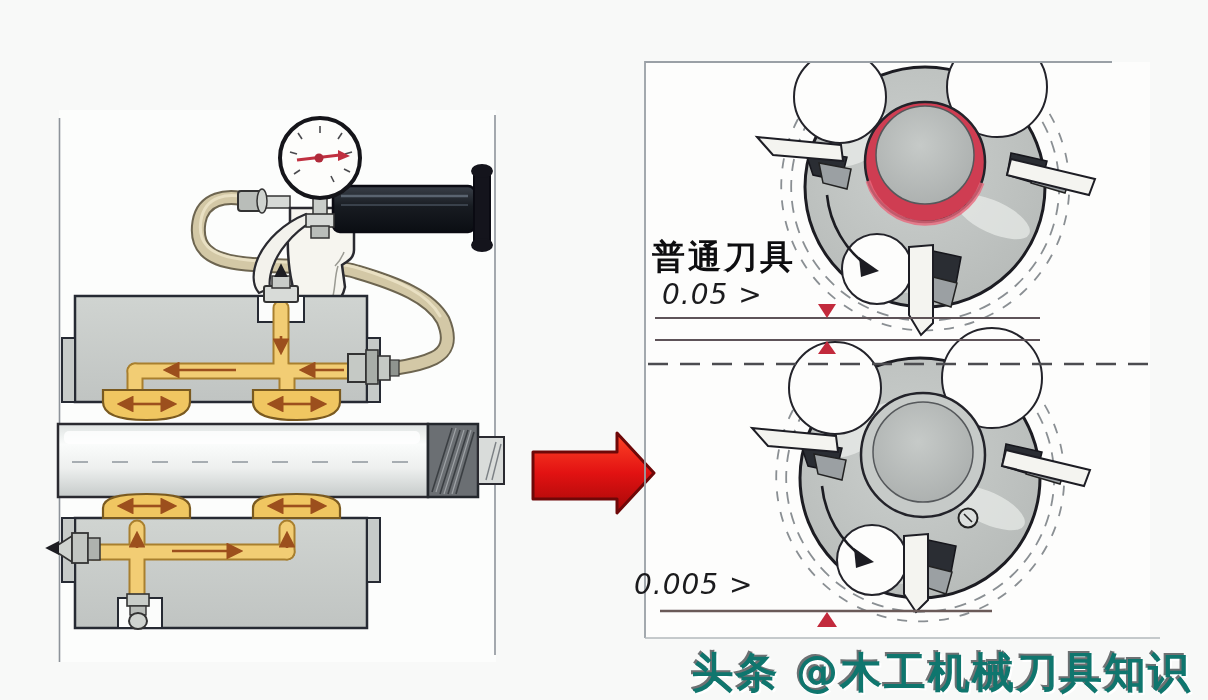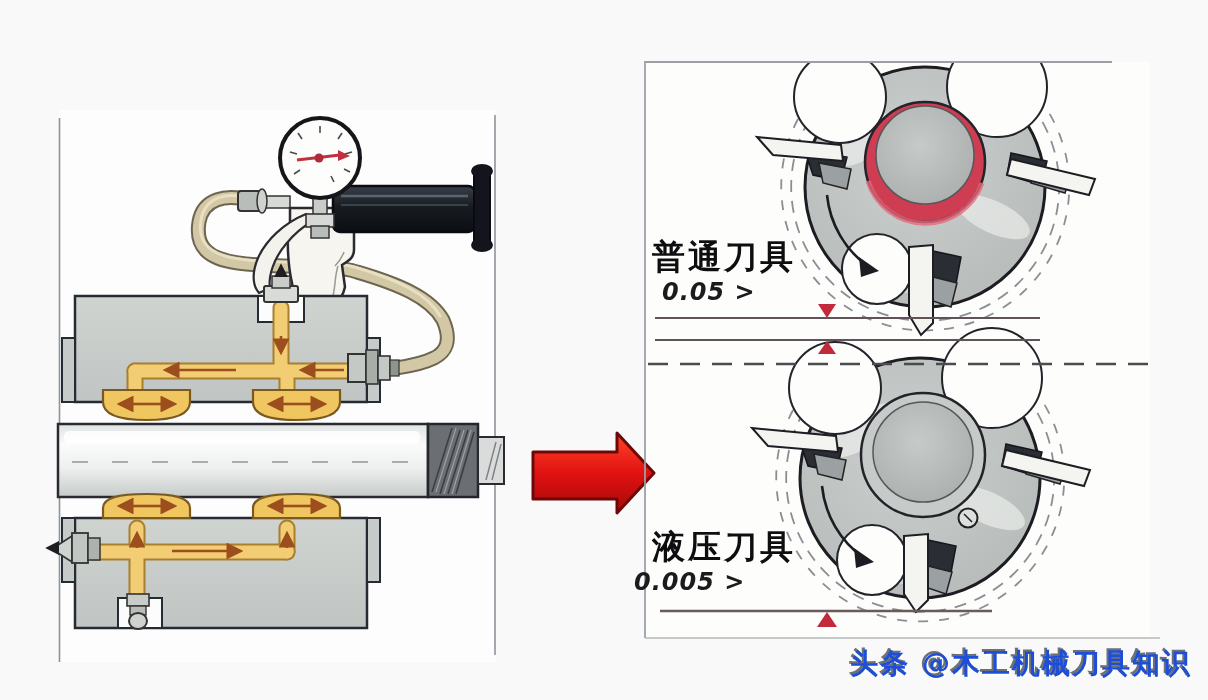--- a/index.html
+++ b/index.html
@@ -7,26 +7,26 @@
   .canvas{
     position:relative;width:1208px;height:700px;overflow:hidden;
     background:#f8f9f8;
   }
   .canvas svg{position:absolute;left:0;top:0;}
   .label-cn{
     position:absolute;font-weight:800;font-size:33px;color:#0e0e10;
     letter-spacing:3px;line-height:1;white-space:nowrap;
   }
   .tol{
-    position:absolute;font-size:24px;font-weight:700;font-style:italic;
+    position:absolute;font-size:28px;font-weight:400;font-style:italic;
     color:#1b1b1d;letter-spacing:1px;white-space:nowrap;
   }
   .watermark{
-    position:absolute;right:16px;top:645px;font-size:28px;font-weight:800;
-    letter-spacing:2px;color:#1d4ed8;white-space:nowrap;
+    position:absolute;right:16px;top:645px;font-size:42px;font-weight:800;
+    letter-spacing:2px;color:#0f766e;white-space:nowrap;
     text-shadow:-2px -2px 0 #6e7173, 2px 2px 0 #ffffff;
   }
 </style>
 </head>
 <body>
 
 <div class="canvas">
 
 <svg width="1208" height="700" viewBox="0 0 1208 700">
   <defs>
@@ -354,18 +354,17 @@
 
   <g fill="none">
     <polyline points="1112,62 645,62 645,638" stroke="#9aa0a6" stroke-width="1.8"></polyline>
     <line x1="645" y1="638" x2="1160" y2="638" stroke="#b3b8bc" stroke-width="1.5"></line>
   </g>
 </svg>
 
 <div class="label-cn" style="left:652px;top:240px;">普通刀具</div>
 <div class="tol" style="left:662px;top:278px;">0.05 &gt;</div>
 
-<div class="label-cn" style="left:652px;top:530px;">液压刀具</div>
 <div class="tol" style="left:634px;top:568px;">0.005 &gt;</div>
 
 <div class="watermark">头条 @木工机械刀具知识</div>
 
 </div>
 
 </body></html>

